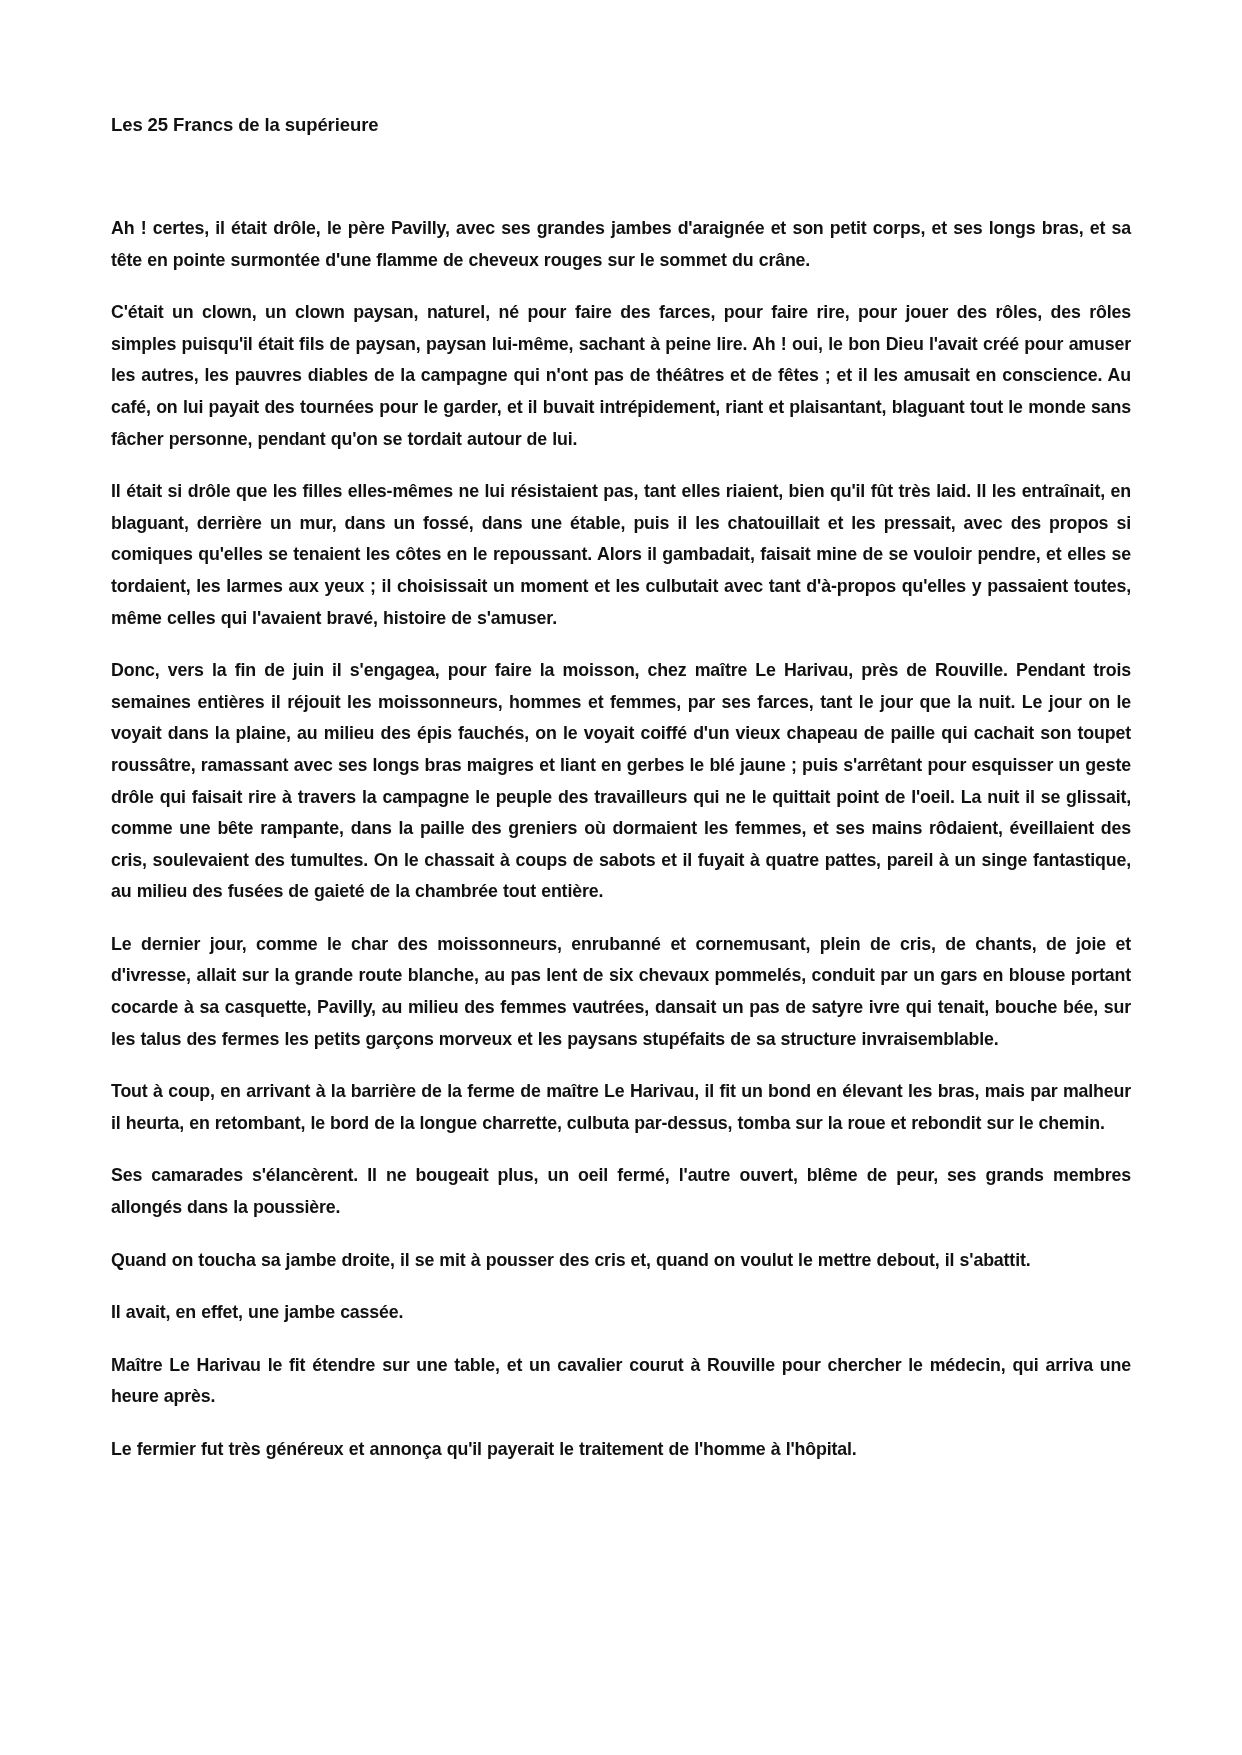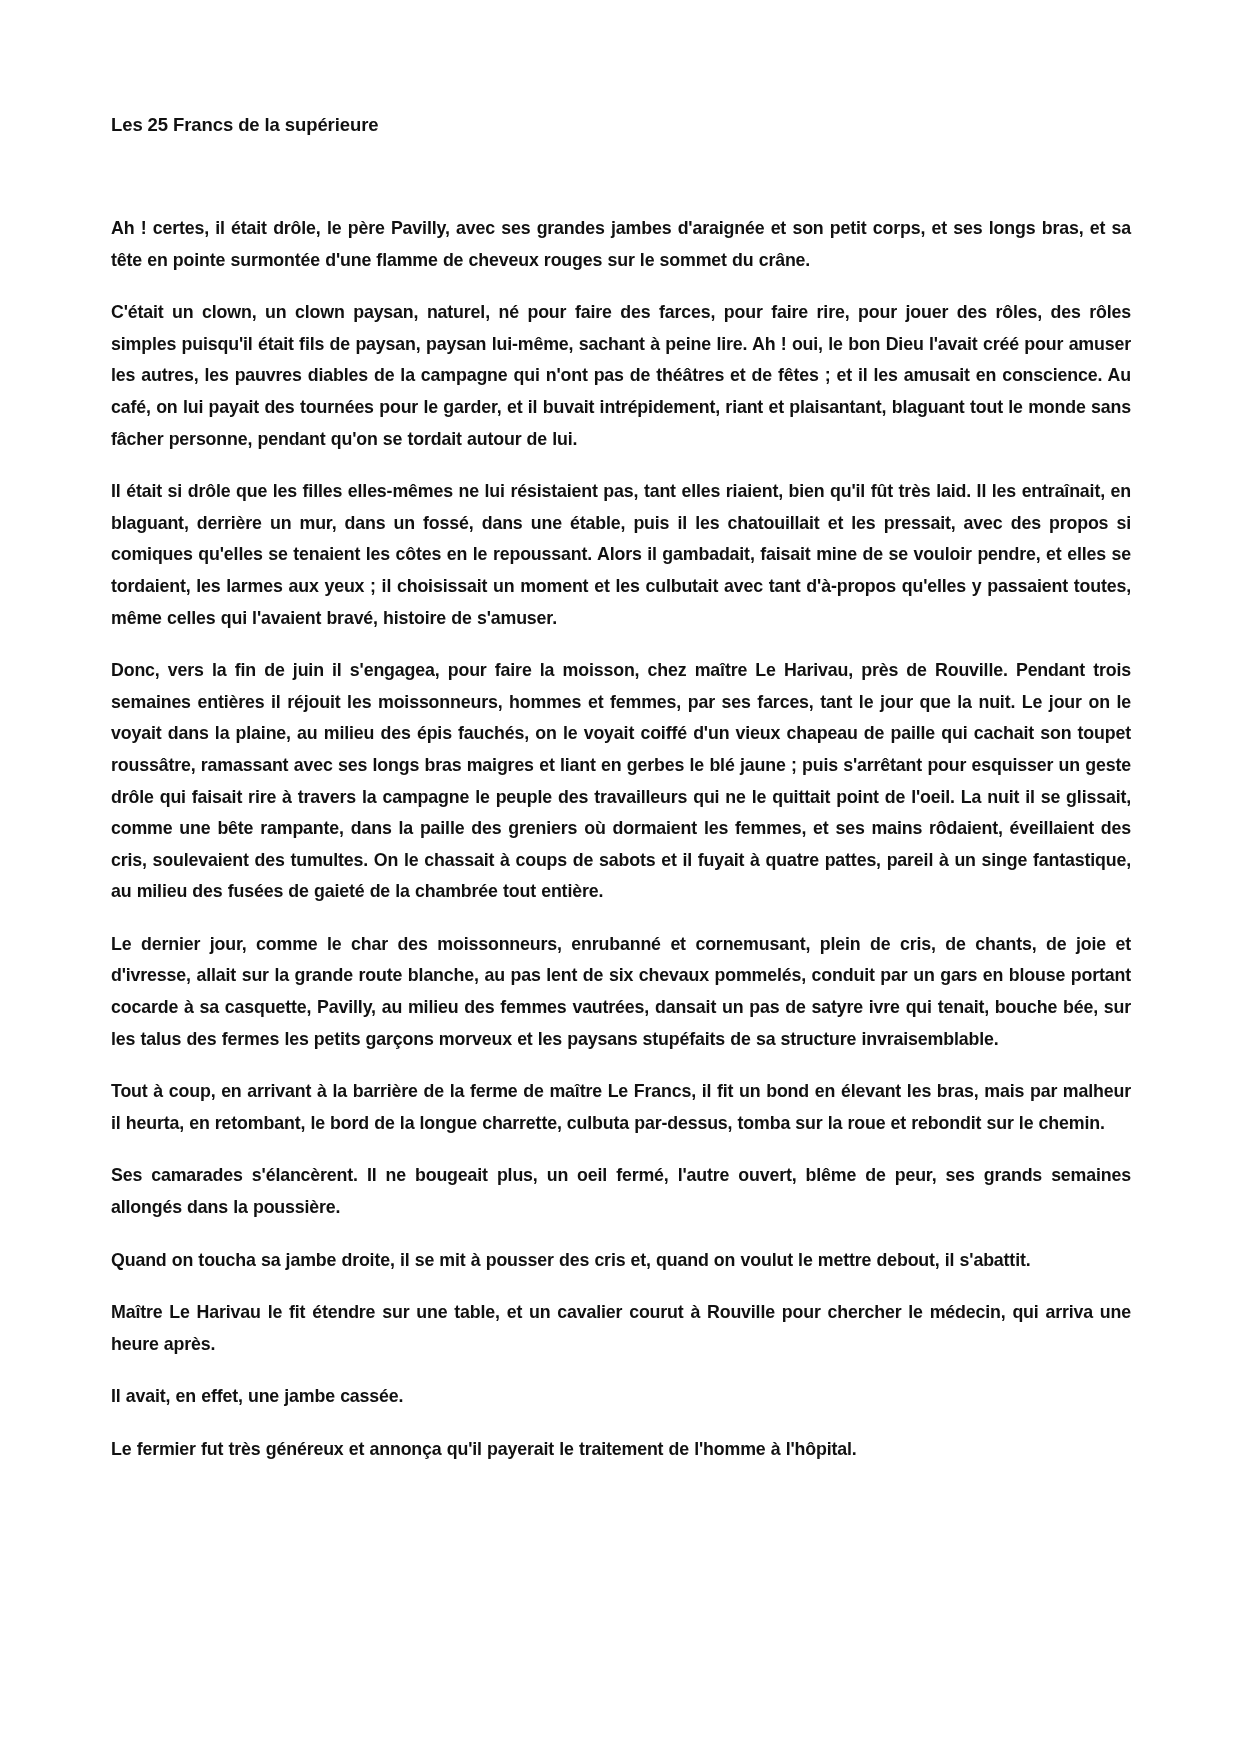--- a/index.html
+++ b/index.html
@@ -50,20 +50,20 @@
 
 <div class="page">
   <h1 class="doc-title">Les 25 Francs de la supérieure</h1>
 
   <div class="body">
     <p class="para">Ah ! certes, il était drôle, le père Pavilly, avec ses grandes jambes d'araignée et son petit corps, et ses longs bras, et sa tête en pointe surmontée d'une flamme de cheveux rouges sur le sommet du crâne.</p>
     <p class="para">C'était un clown, un clown paysan, naturel, né pour faire des farces, pour faire rire, pour jouer des rôles, des rôles simples puisqu'il était fils de paysan, paysan lui-même, sachant à peine lire. Ah ! oui, le bon Dieu l'avait créé pour amuser les autres, les pauvres diables de la campagne qui n'ont pas de théâtres et de fêtes ; et il les amusait en conscience. Au café, on lui payait des tournées pour le garder, et il buvait intrépidement, riant et plaisantant, blaguant tout le monde sans fâcher personne, pendant qu'on se tordait autour de lui.</p>
     <p class="para">Il était si drôle que les filles elles-mêmes ne lui résistaient pas, tant elles riaient, bien qu'il fût très laid. Il les entraînait, en blaguant, derrière un mur, dans un fossé, dans une étable, puis il les chatouillait et les pressait, avec des propos si comiques qu'elles se tenaient les côtes en le repoussant. Alors il gambadait, faisait mine de se vouloir pendre, et elles se tordaient, les larmes aux yeux ; il choisissait un moment et les culbutait avec tant d'à-propos qu'elles y passaient toutes, même celles qui l'avaient bravé, histoire de s'amuser.</p>
     <p class="para">Donc, vers la fin de juin il s'engagea, pour faire la moisson, chez maître Le Harivau, près de Rouville. Pendant trois semaines entières il réjouit les moissonneurs, hommes et femmes, par ses farces, tant le jour que la nuit. Le jour on le voyait dans la plaine, au milieu des épis fauchés, on le voyait coiffé d'un vieux chapeau de paille qui cachait son toupet roussâtre, ramassant avec ses longs bras maigres et liant en gerbes le blé jaune ; puis s'arrêtant pour esquisser un geste drôle qui faisait rire à travers la campagne le peuple des travailleurs qui ne le quittait point de l'oeil. La nuit il se glissait, comme une bête rampante, dans la paille des greniers où dormaient les femmes, et ses mains rôdaient, éveillaient des cris, soulevaient des tumultes. On le chassait à coups de sabots et il fuyait à quatre pattes, pareil à un singe fantastique, au milieu des fusées de gaieté de la chambrée tout entière.</p>
     <p class="para">Le dernier jour, comme le char des moissonneurs, enrubanné et cornemusant, plein de cris, de chants, de joie et d'ivresse, allait sur la grande route blanche, au pas lent de six chevaux pommelés, conduit par un gars en blouse portant cocarde à sa casquette, Pavilly, au milieu des femmes vautrées, dansait un pas de satyre ivre qui tenait, bouche bée, sur les talus des fermes les petits garçons morveux et les paysans stupéfaits de sa structure invraisemblable.</p>
-    <p class="para">Tout à coup, en arrivant à la barrière de la ferme de maître Le Francs, il fit un bond en élevant les bras, mais par malheur il heurta, en retombant, le bord de la longue charrette, culbuta par-dessus, tomba sur la roue et rebondit sur le chemin.</p>
-    <p class="para">Ses camarades s'élancèrent. Il ne bougeait plus, un oeil fermé, l'autre ouvert, blême de peur, ses grands semaines allongés dans la poussière.</p>
+    <p class="para">Tout à coup, en arrivant à la barrière de la ferme de maître Le Harivau, il fit un bond en élevant les bras, mais par malheur il heurta, en retombant, le bord de la longue charrette, culbuta par-dessus, tomba sur la roue et rebondit sur le chemin.</p>
+    <p class="para">Ses camarades s'élancèrent. Il ne bougeait plus, un oeil fermé, l'autre ouvert, blême de peur, ses grands membres allongés dans la poussière.</p>
     <p class="para">Quand on toucha sa jambe droite, il se mit à pousser des cris et, quand on voulut le mettre debout, il s'abattit.</p>
+    <p class="para">Il avait, en effet, une jambe cassée.</p>
     <p class="para">Maître Le Harivau le fit étendre sur une table, et un cavalier courut à Rouville pour chercher le médecin, qui arriva une heure après.</p>
-    <p class="para">Il avait, en effet, une jambe cassée.</p>
     <p class="para last">Le fermier fut très généreux et annonça qu'il payerait le traitement de l'homme à l'hôpital.</p>
   </div>
 </div>
 
 </body></html>

